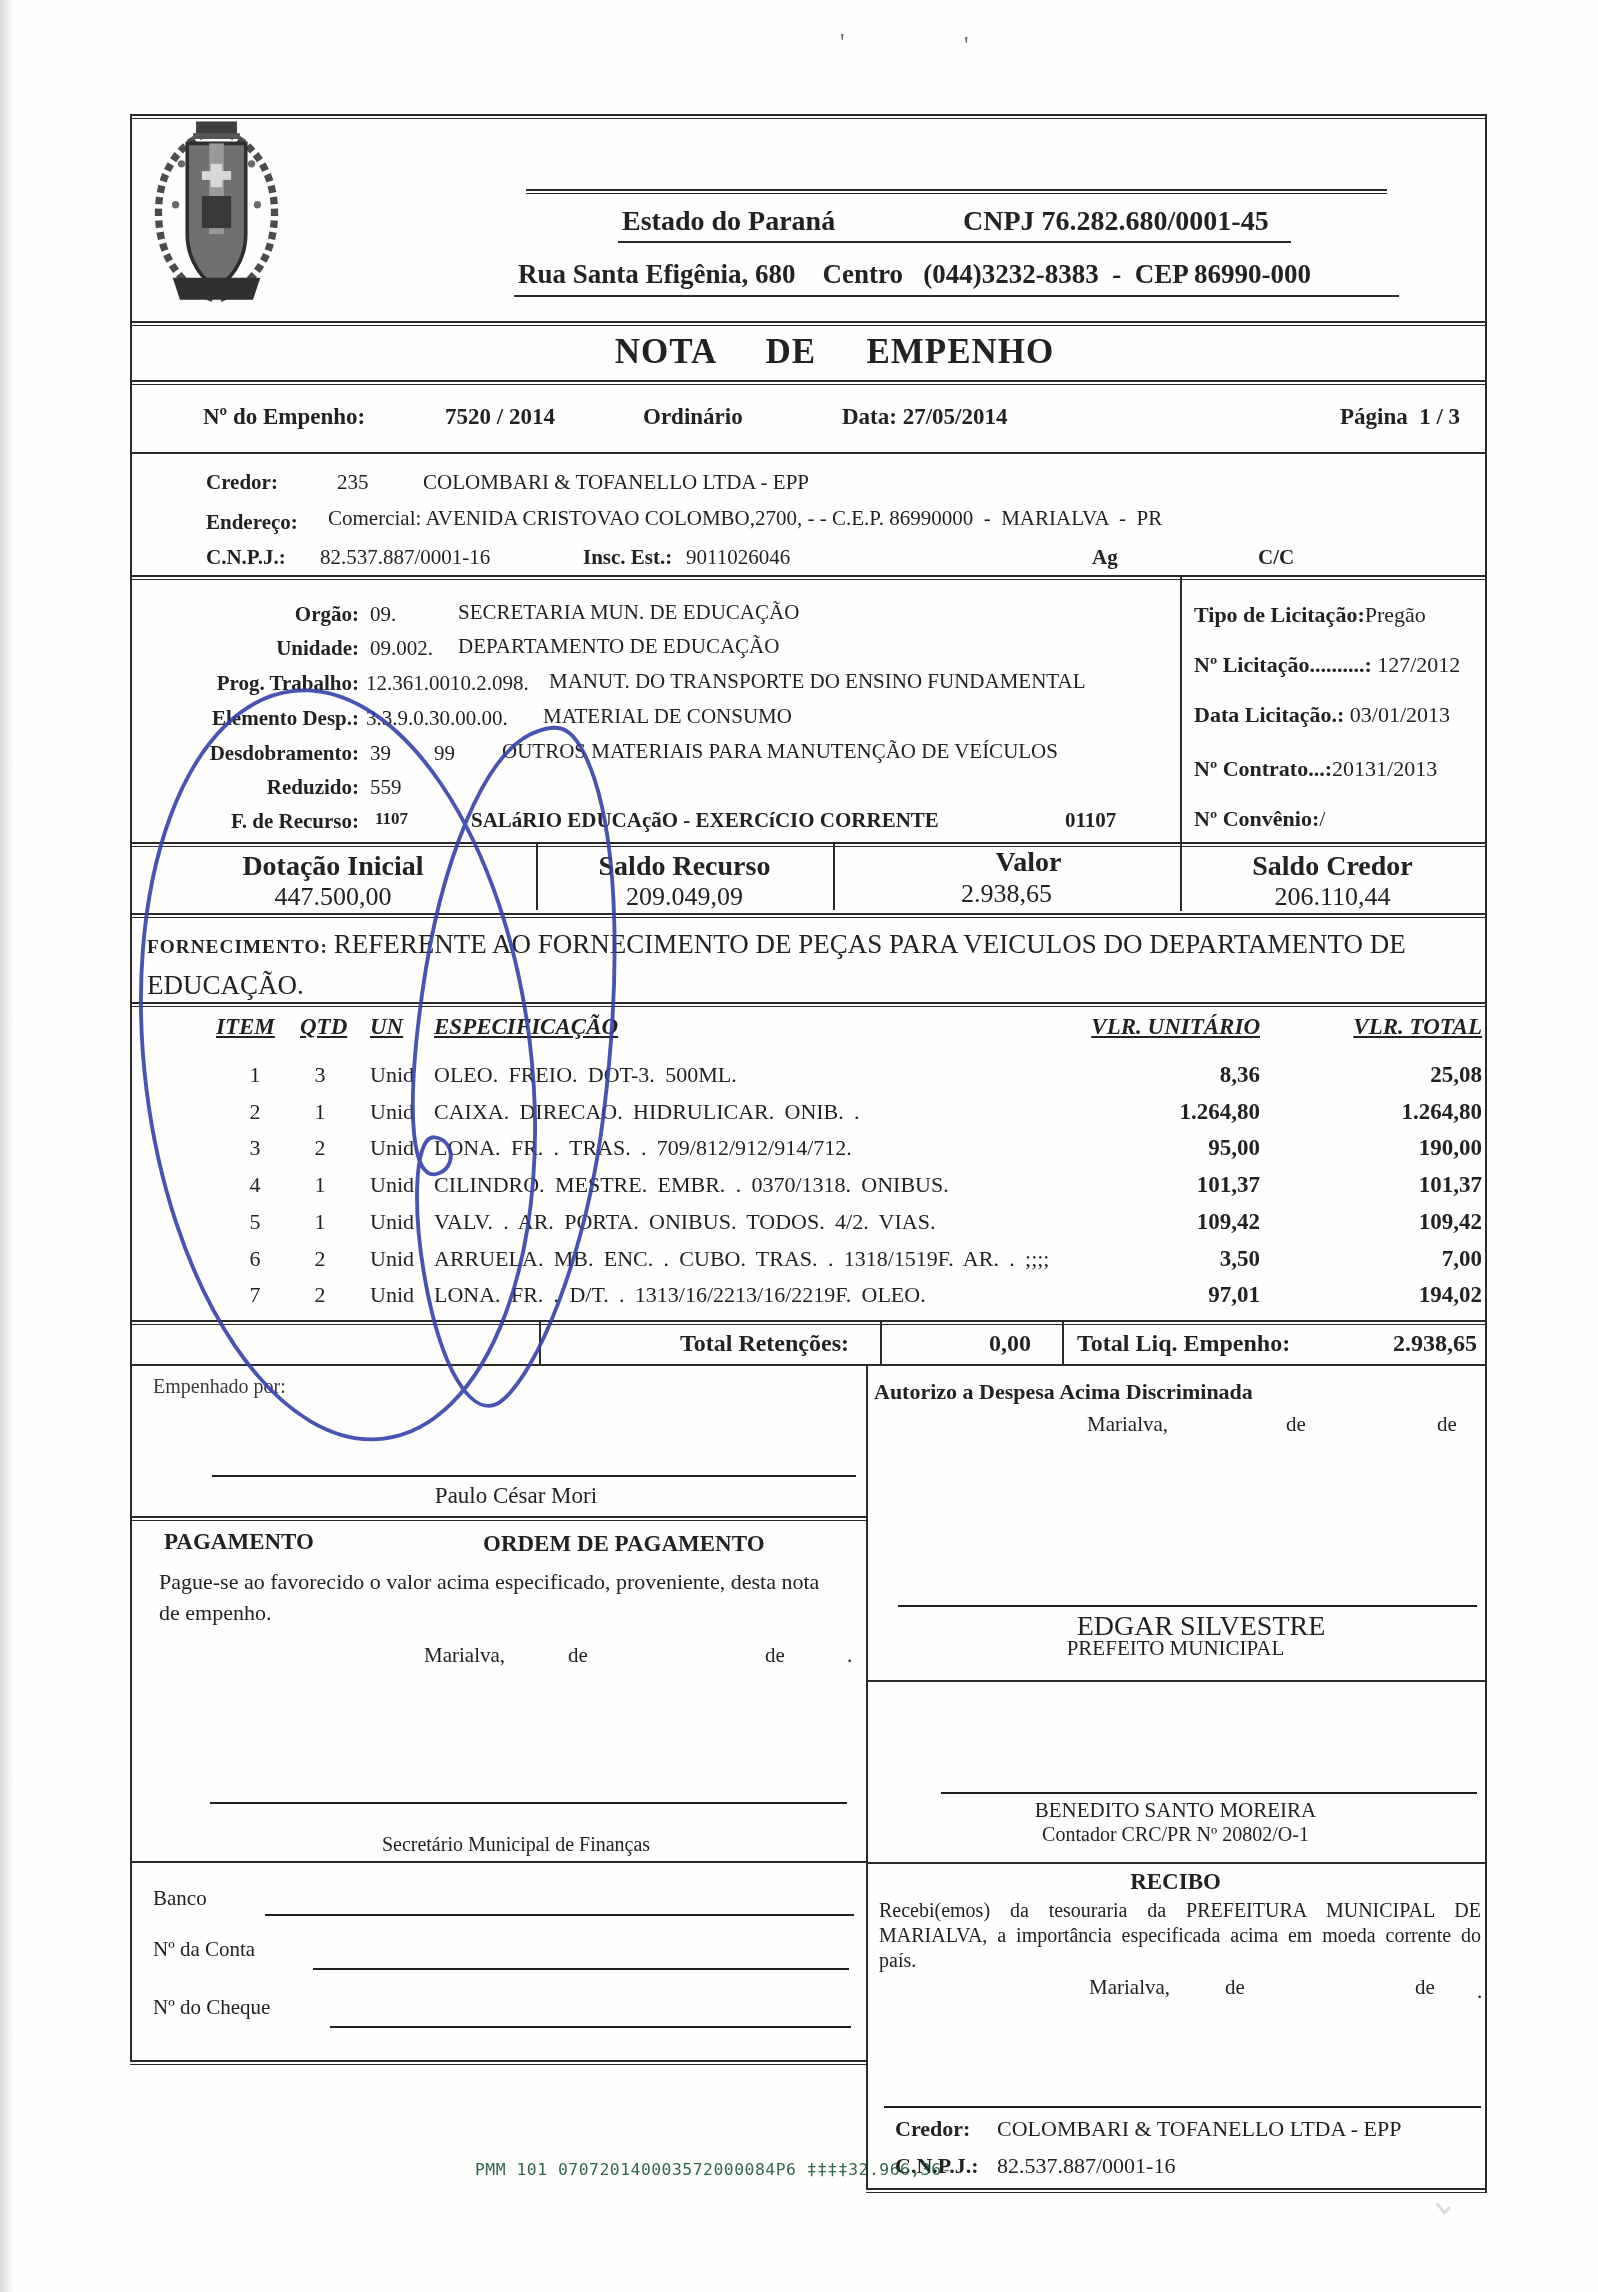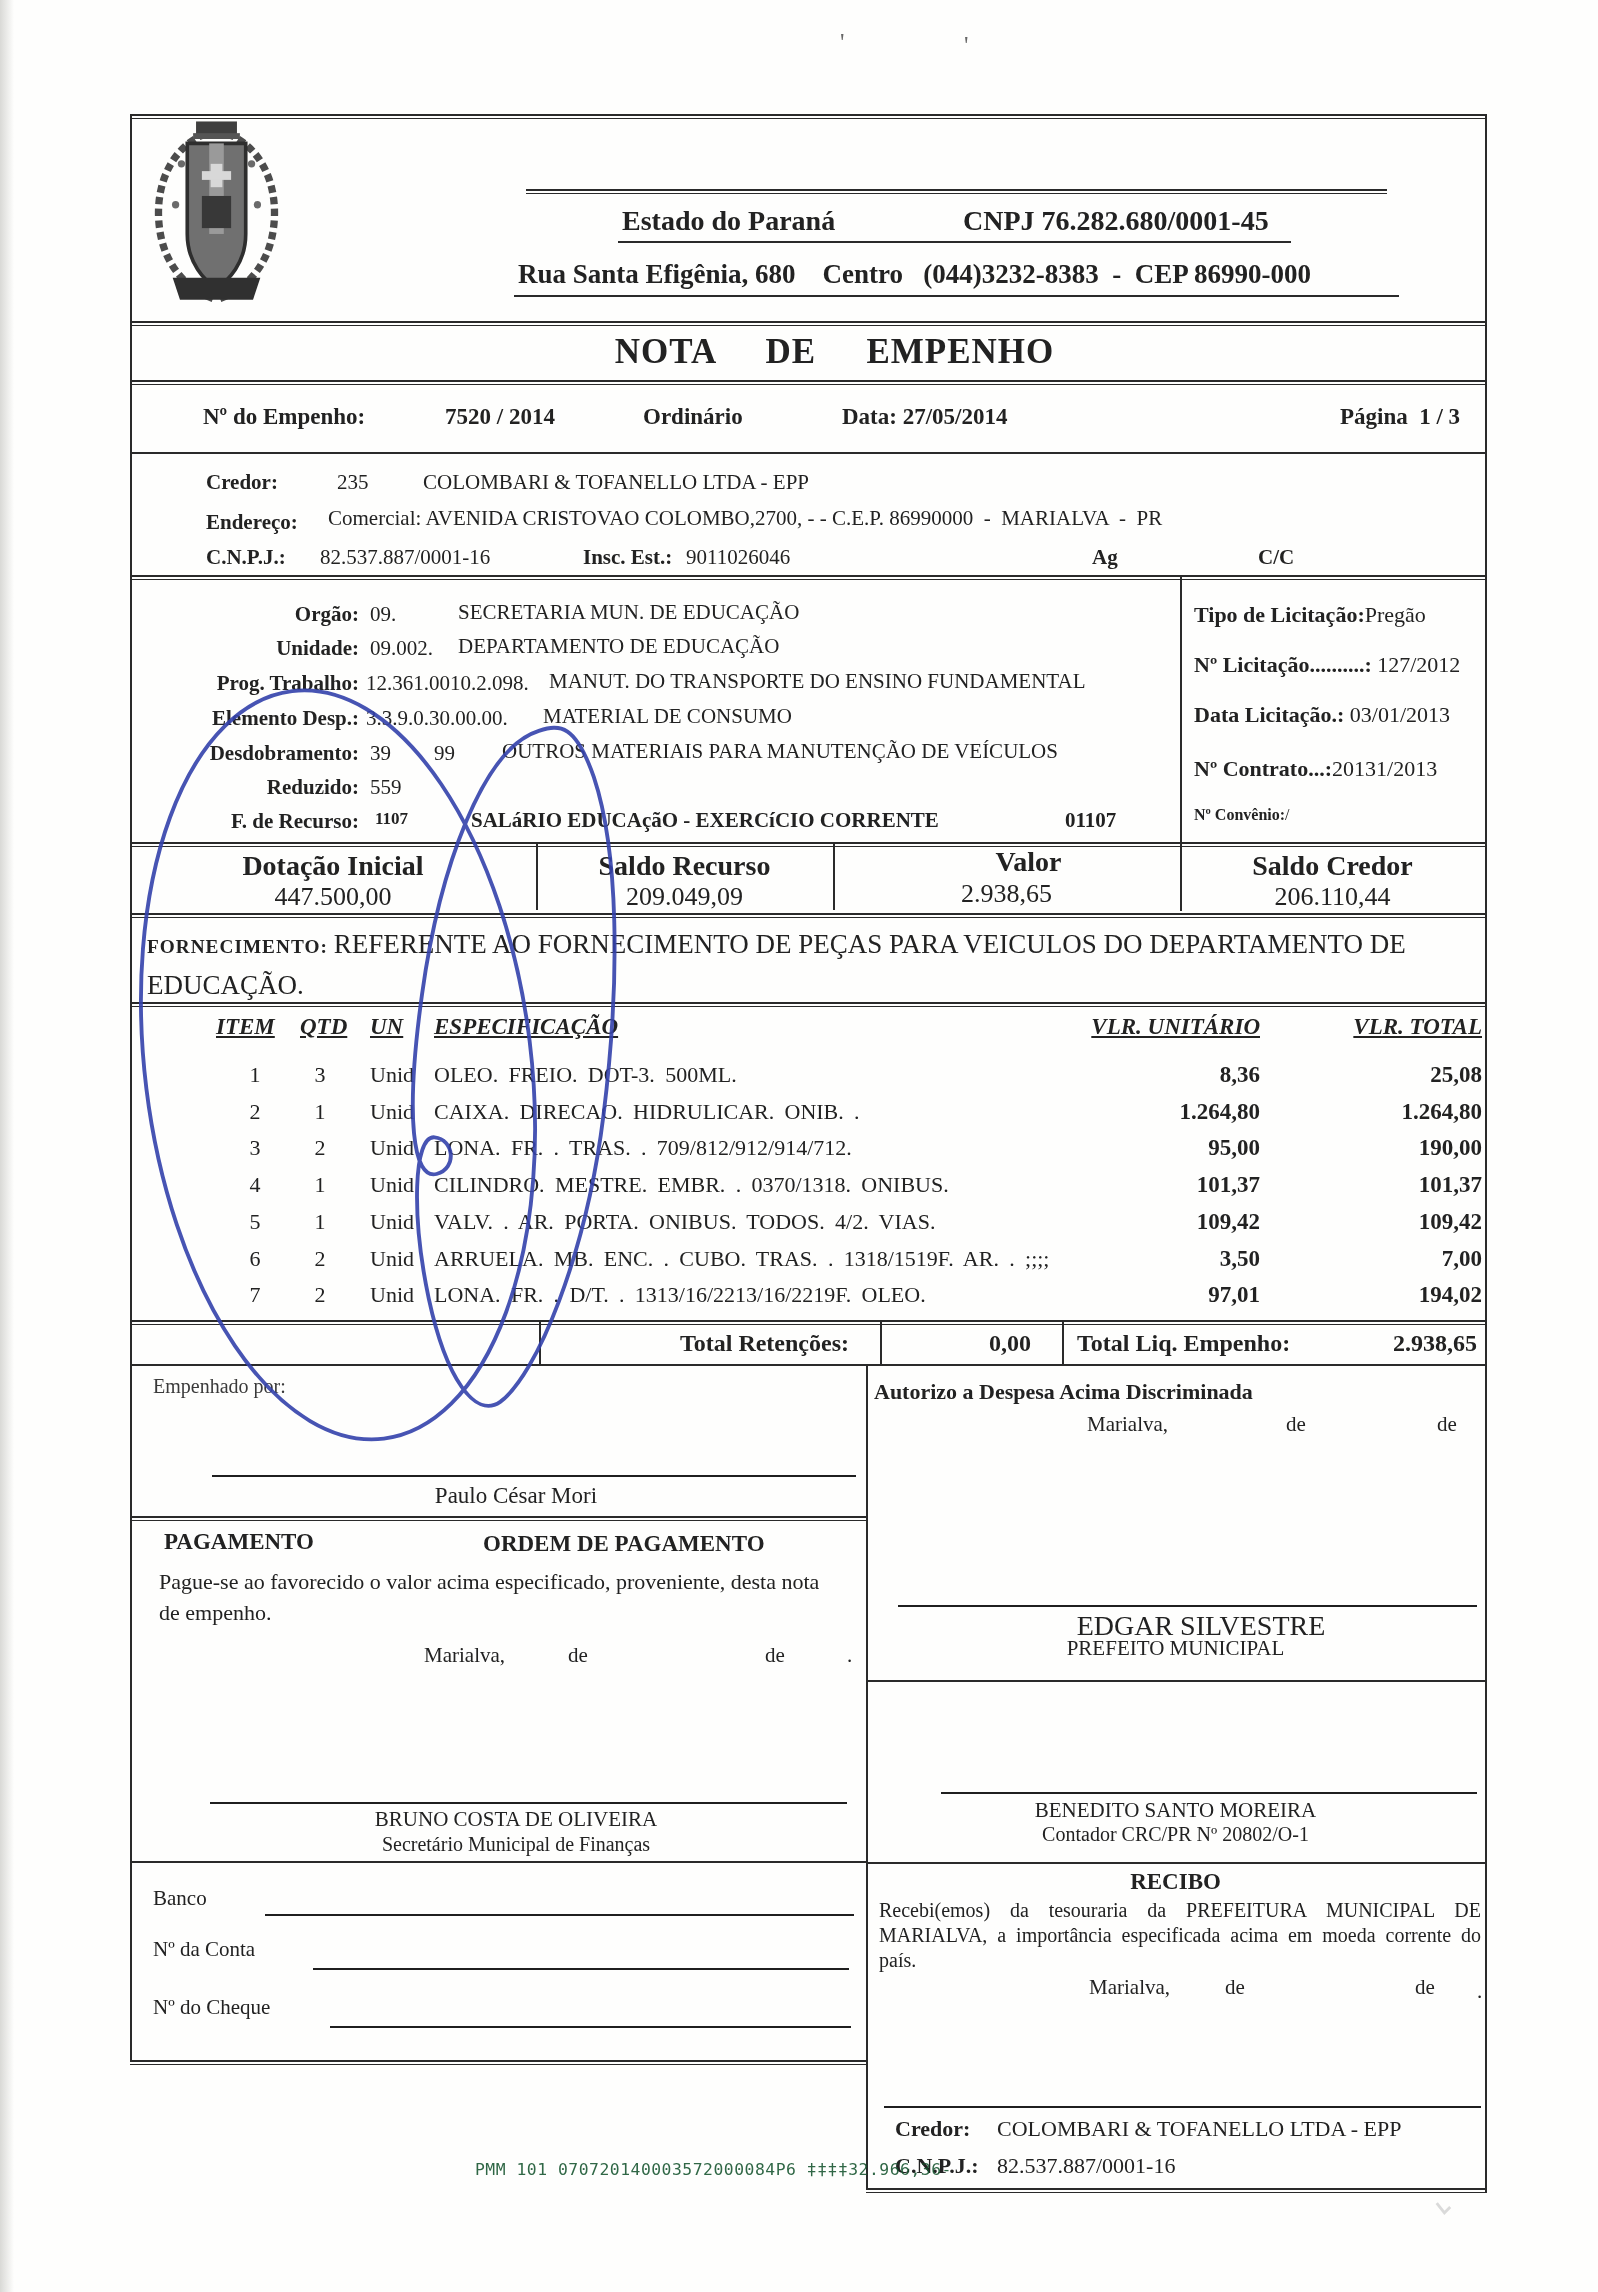--- a/index.html
+++ b/index.html
@@ -113,21 +113,21 @@
   <div class="t b r" style="left:135px;top:809px;width:224px;font-size:21px;">F. de Recurso:</div>
   <div class="t b" style="left:375px;top:809px;font-size:17px;">1107</div>
   <div class="t b" style="left:471px;top:808px;font-size:21px;">SALáRIO EDUCAçãO - EXERCíCIO CORRENTE</div>
   <div class="t b" style="left:1065px;top:808px;font-size:21px;">01107</div>
 
   <div class="vl" style="left:1180px;top:577px;height:334px;"></div>
   <div class="t" style="left:1194px;top:602px;font-size:22px;"><span class="b">Tipo de Licitação:</span><span>Pregão</span></div>
   <div class="t" style="left:1194px;top:652px;font-size:22px;"><span class="b">Nº Licitação..........: </span><span>127/2012</span></div>
   <div class="t" style="left:1194px;top:702px;font-size:22px;"><span class="b">Data Licitação.: </span><span>03/01/2013</span></div>
   <div class="t" style="left:1194px;top:756px;font-size:22px;"><span class="b">Nº Contrato...:</span><span>20131/2013</span></div>
-  <div class="t" style="left:1194px;top:806px;font-size:16px;"><span class="b">Nº Convênio:</span><span>/</span></div>
+  <div class="t" style="left:1194px;top:806px;font-size:22px;"><span class="b">Nº Convênio:</span><span>/</span></div>
 
   <div class="hd" style="left:130px;top:842px;width:1357px;"></div>
   <div class="vl" style="left:536px;top:842px;height:68px;"></div>
   <div class="vl" style="left:833px;top:842px;height:68px;"></div>
   <div class="t b c" style="left:130px;top:850px;width:406px;font-size:28px;">Dotação Inicial</div>
   <div class="t b c" style="left:536px;top:850px;width:297px;font-size:28px;">Saldo Recurso</div>
   <div class="t b c" style="left:833px;top:846px;width:391px;font-size:28px;">Valor</div>
   <div class="t b c" style="left:1180px;top:850px;width:305px;font-size:28px;">Saldo Credor</div>
   <div class="t c" style="left:130px;top:882px;width:406px;font-size:26px;">447.500,00</div>
   <div class="t c" style="left:536px;top:882px;width:297px;font-size:26px;">209.049,09</div>
@@ -220,21 +220,20 @@
 
   <div class="t b" style="left:164px;top:1529px;font-size:23px;">PAGAMENTO</div>
   <div class="t b" style="left:483px;top:1531px;font-size:23px;">ORDEM DE PAGAMENTO</div>
   <div class="t wrap" style="left:159px;top:1566px;width:676px;font-size:22px;line-height:31px;">Pague-se ao favorecido o valor acima especificado, proveniente, desta nota de empenho.</div>
   <div class="t" style="left:424px;top:1643px;font-size:21px;">Marialva,</div>
   <div class="t" style="left:568px;top:1643px;font-size:21px;">de</div>
   <div class="t" style="left:765px;top:1643px;font-size:21px;">de</div>
   <div class="t" style="left:847px;top:1643px;font-size:21px;">.</div>
 
   <div class="sig" style="left:210px;top:1802px;width:637px;"></div>
-  <div class="t c" style="left:183px;top:1807px;width:666px;font-size:21px;">BRUNO COSTA DE OLIVEIRA</div>
   <div class="t c" style="left:183px;top:1833px;width:666px;font-size:20px;">Secretário Municipal de Finanças</div>
   <div class="hl" style="left:130px;top:1861px;width:736px;"></div>
 
   <div class="t" style="left:153px;top:1886px;font-size:21px;">Banco</div>
   <div class="sig" style="left:265px;top:1914px;width:589px;"></div>
   <div class="t" style="left:153px;top:1937px;font-size:21px;">Nº da Conta</div>
   <div class="sig" style="left:313px;top:1968px;width:536px;"></div>
   <div class="t" style="left:153px;top:1995px;font-size:21px;">Nº do Cheque</div>
   <div class="sig" style="left:330px;top:2026px;width:521px;"></div>
   <div class="hd" style="left:130px;top:2060px;width:738px;"></div>

